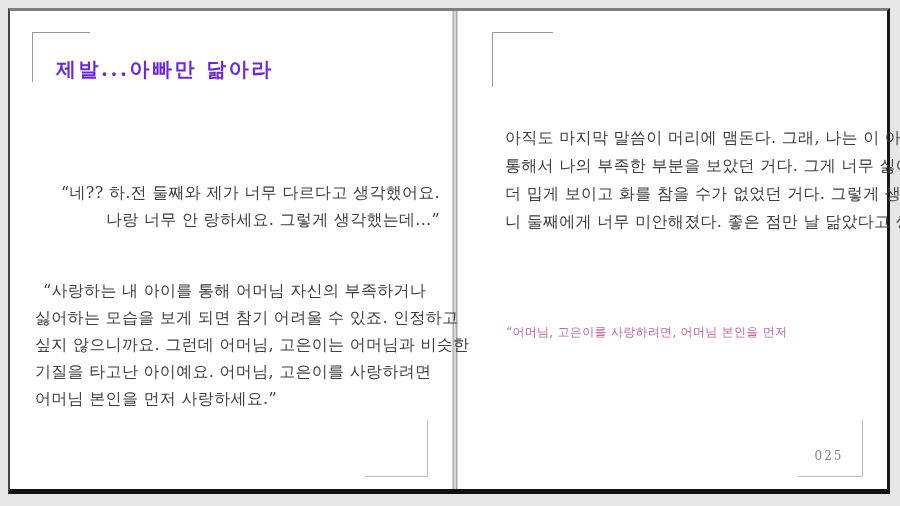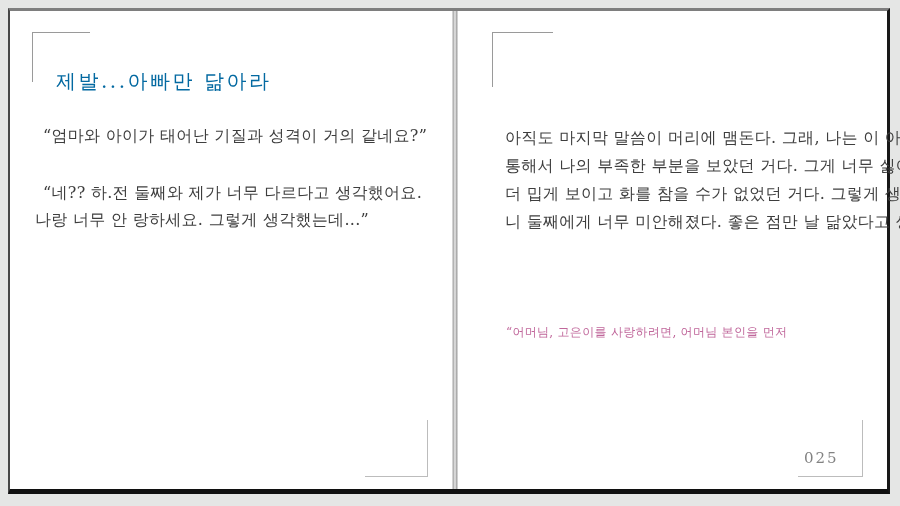--- a/index.html
+++ b/index.html
@@ -44,60 +44,60 @@
   .bracket { position: absolute; }
   .bracket.tl { border-top: 1px solid #9a9a9a; border-left: 1px solid #9a9a9a; }
   .bracket.br { border-bottom: 1px solid #bcbcbc; border-right: 1px solid #bcbcbc; }
   .bk-left-top      { left: 32px;  top: 32px;  width: 58px; height: 50px; }
   .bk-right-top     { left: 492px; top: 32px;  width: 61px; height: 55px; }
   .bk-left-bottom   { left: 365px; top: 420px; width: 63px; height: 57px; }
   .bk-right-bottom  { left: 798px; top: 420px; width: 65px; height: 57px; }
 
   .chapter-title {
     position: absolute;
-    left: 56px; top: 68px;
+    left: 56px; top: 56px;
     font-size: 20px;
-    font-weight: normal;
+    font-weight: bold;
     letter-spacing: 2.5px;
-    color: #0369a1;
+    color: #6d28d9;
     white-space: nowrap;
   }
   .body-text {
     position: absolute;
     color: #3e3e3e;
     font-size: 16px;
     letter-spacing: 0.3px;
     white-space: nowrap;
   }
   .body-text .line { line-height: 27px; height: 27px; }
   .indent-first .line:first-child { text-indent: 8px; }
 
   .lp-para1 { left: 35px; top: 122px; width: 405px; }
-  .lp-para2 { left: 35px; top: 179px; width: 405px; }
+  .lp-para2 { left: 35px; top: 179px; width: 405px; text-align: right; }
   .lp-para3 { left: 35px; top: 277px; width: 405px; }
 
   .rp-para1 { left: 505px; top: 124px; width: 380px; }
   .rp-para1 .line { line-height: 28px; height: 28px; }
 
   .rp-quote {
     position: absolute;
     left: 495px; top: 318px; width: 385px;
     color: #c0679b;
     font-size: 12px;
     letter-spacing: 0.3px;
     white-space: nowrap;
   }
   .rp-quote .line { line-height: 29px; height: 29px; }
   .rp-quote .line:first-child { text-indent: 11px; }
 
   .page-number {
     position: absolute;
     left: 804px; top: 449px; width: 50px;
-    text-align: left;
-    font-size: 15px;
+    text-align: center;
+    font-size: 12px;
     letter-spacing: 2px;
     color: #828282;
   }
 </style>
 </head>
 <body>
 
 <div class="stage">
 
   <div class="book">
@@ -111,29 +111,33 @@
 
   <div class="spine"></div>
 
   <div class="bracket tl bk-left-top"></div>
   <div class="bracket tl bk-right-top"></div>
   <div class="bracket br bk-left-bottom"></div>
   <div class="bracket br bk-right-bottom"></div>
 
   <div class="chapter-title">제발...아빠만 닮아라</div>
 
-  <div class="body-text lp-para1 indent-first">
-    <div class="line">“엄마와 아이가 태어난 기질과 성격이 거의 같네요?”</div>
-  </div>
 
   <div class="body-text lp-para2 indent-first">
     <div class="line">“네?? 하.전 둘째와 제가 너무 다르다고 생각했어요.</div>
     <div class="line">나랑 너무 안 랑하세요. 그렇게 생각했는데...”</div>
   </div>
 
+  <div class="body-text lp-para3 indent-first">
+    <div class="line">“사랑하는 내 아이를 통해 어머님 자신의 부족하거나</div>
+    <div class="line">싫어하는 모습을 보게 되면 참기 어려울 수 있죠. 인정하고</div>
+    <div class="line">싶지 않으니까요. 그런데 어머님, 고은이는 어머님과 비슷한</div>
+    <div class="line">기질을 타고난 아이예요. 어머님, 고은이를 사랑하려면</div>
+    <div class="line">어머님 본인을 먼저 사랑하세요.”</div>
+  </div>
 
   <div class="body-text rp-para1">
     <div class="line">아직도 마지막 말씀이 머리에 맴돈다. 그래, 나는 이 아이를</div>
     <div class="line">통해서 나의 부족한 부분을 보았던 거다. 그게 너무 싫어서</div>
     <div class="line">더 밉게 보이고 화를 참을 수가 없었던 거다. 그렇게 생각하</div>
     <div class="line">니 둘째에게 너무 미안해졌다. 좋은 점만 날 닮았다고 생각</div>
   </div>
 
   <div class="rp-quote">
     <div class="line">“어머님, 고은이를 사랑하려면, 어머님 본인을 먼저</div>

